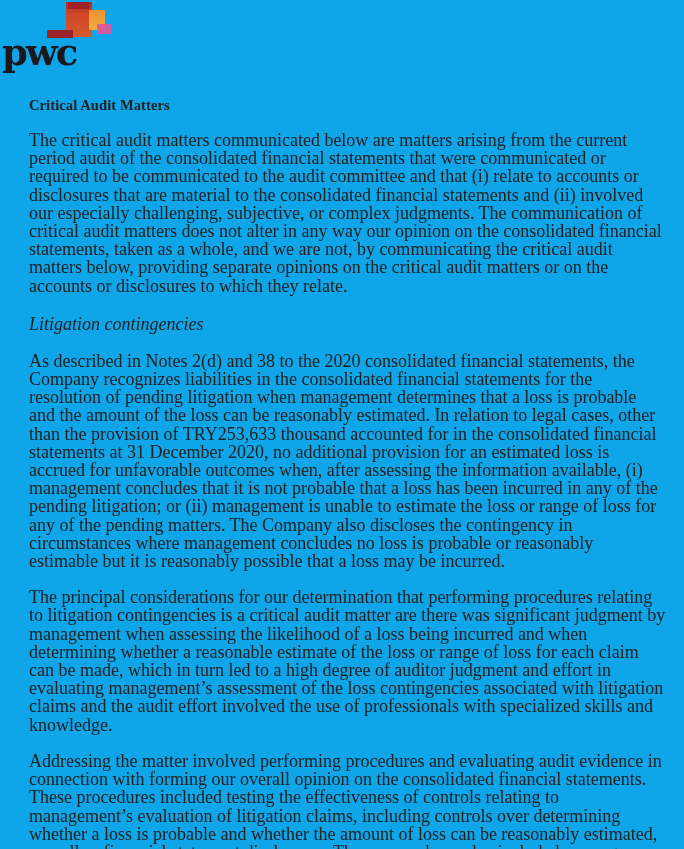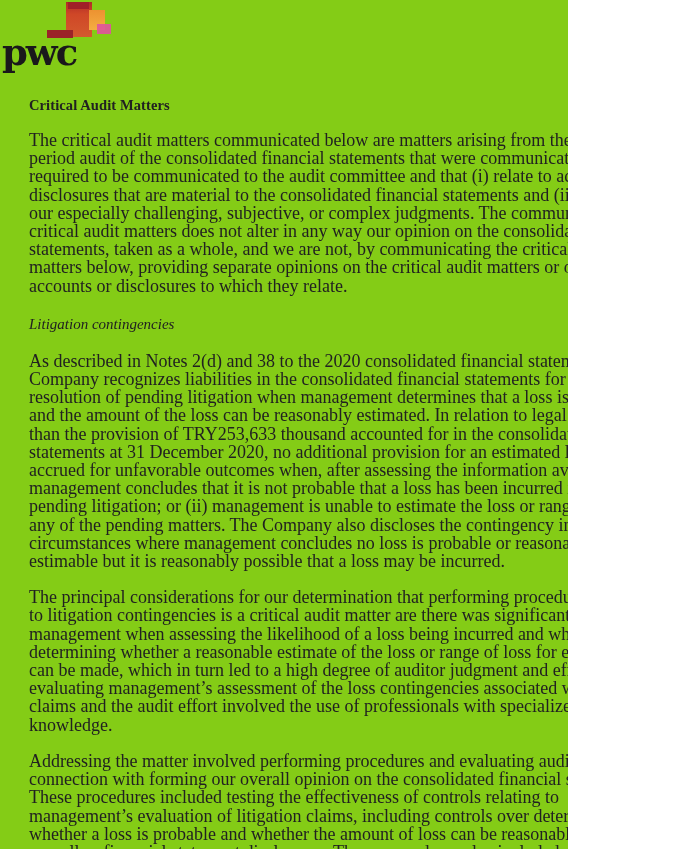--- a/index.html
+++ b/index.html
@@ -2,23 +2,23 @@
 <html><head>
 <meta charset="utf-8">
 <style>
   html, body {
     margin: 0;
     padding: 0;
     background: #ffffff;
   }
   .page {
     position: relative;
-    width: 568px;
+    width: 684px;
     height: 849px;
-    background: #84cc16;
+    background: #0ea5e9;
     font-family: "Liberation Serif", serif;
     color: #212121;
     overflow: hidden;
     box-sizing: border-box;
   }
   
   .logo {
     position: absolute;
     top: 0;
     left: 0;
@@ -58,21 +58,21 @@
     line-height: 18px;
     letter-spacing: 0.1px;
   }
   .doc-para {
     font-size: 18px;
     line-height: 18.2px;
     margin: 0 0 18px 0;
     text-align: left;
   }
   .doc-subheading {
-    font-size: 15px;
+    font-size: 18px;
     font-style: italic;
     font-weight: 400;
     margin: 20px 0 19px 0;
     line-height: 18px;
   }
 </style>
 </head>
 <body>
 
 <div class="page">

